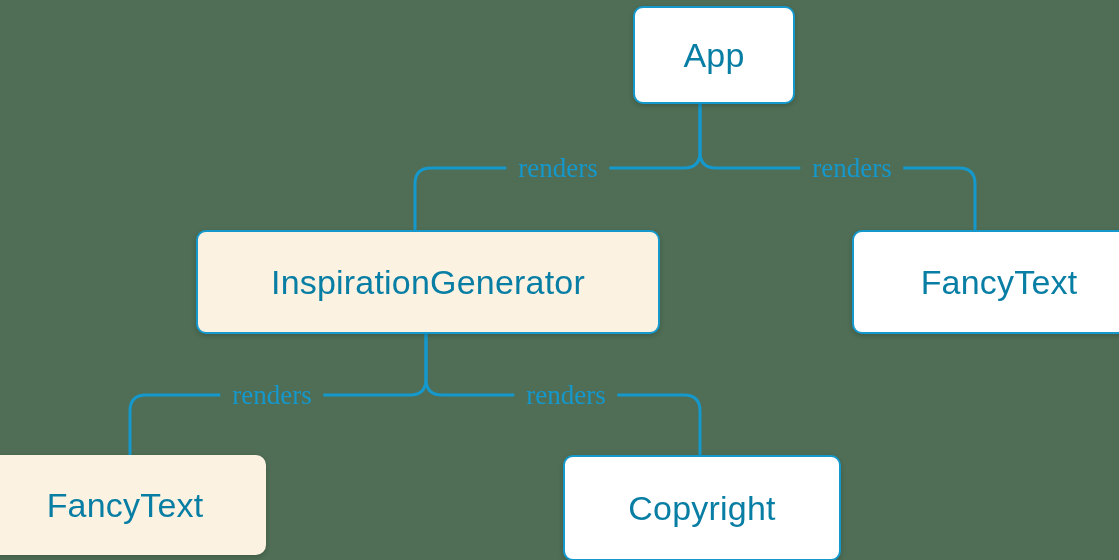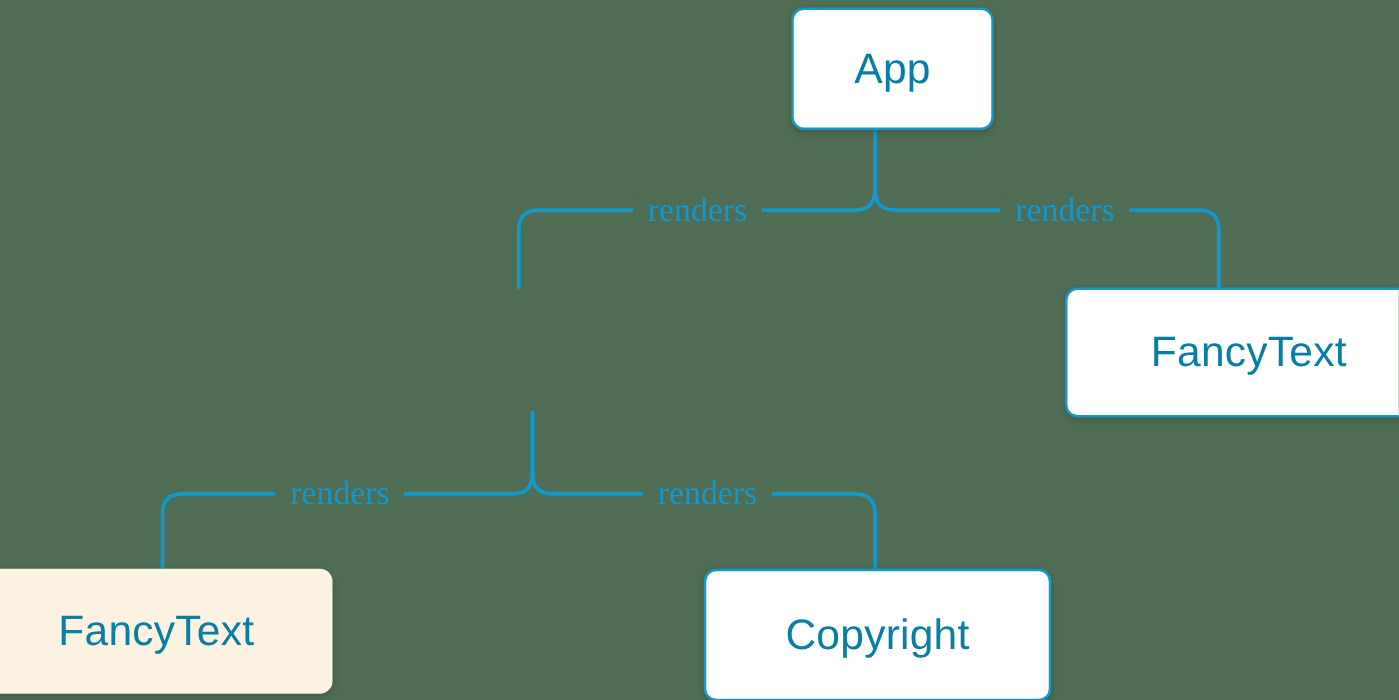--- a/index.html
+++ b/index.html
@@ -91,20 +91,23 @@
 
   <span class="edge-label edge-label-1">renders</span>
   <span class="edge-label edge-label-2">renders</span>
   <span class="edge-label edge-label-3">renders</span>
   <span class="edge-label edge-label-4">renders</span>
 
   <div class="node white node-app">
     <span>App</span>
   </div>
 
+  <div class="node cream node-inspiration-generator">
+    <span>InspirationGenerator</span>
+  </div>
 
   <div class="node white node-fancy-text-right">
     <span>FancyText</span>
   </div>
 
   <div class="node cream-borderless node-fancy-text-left">
     <span>FancyText</span>
   </div>
 
   <div class="node white node-copyright">

